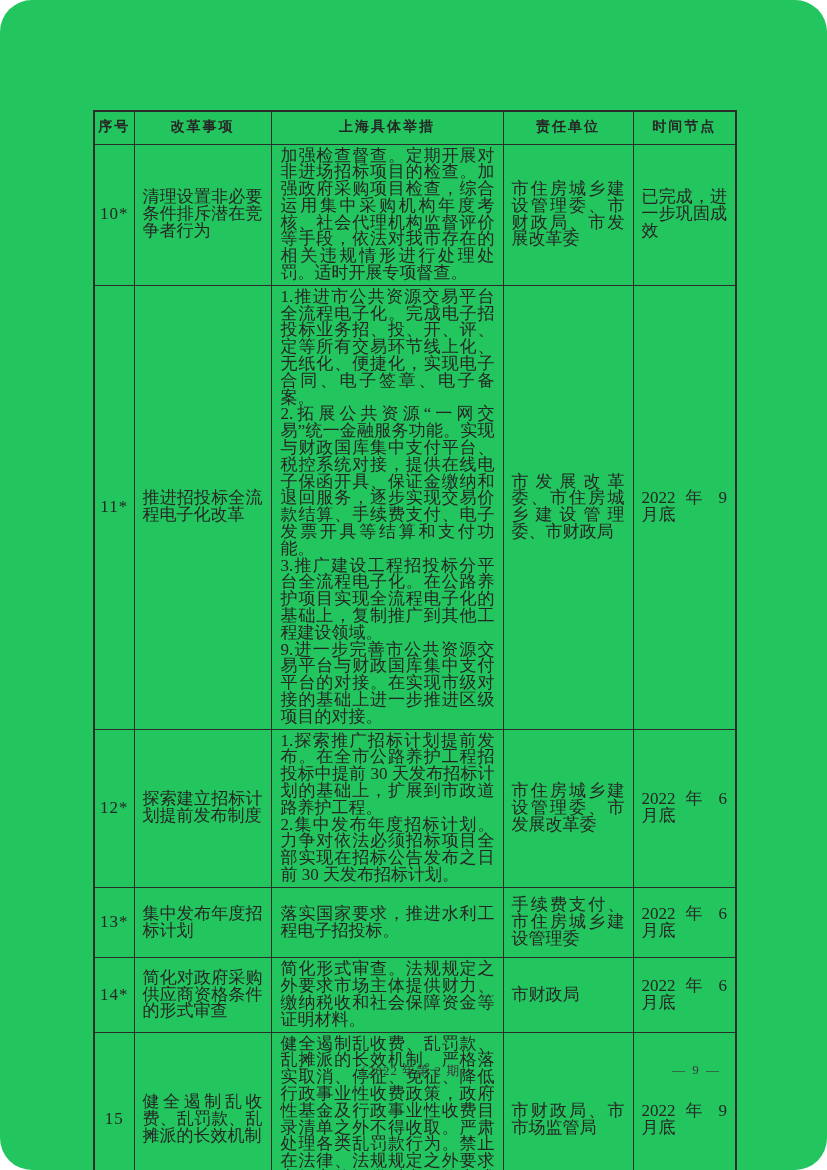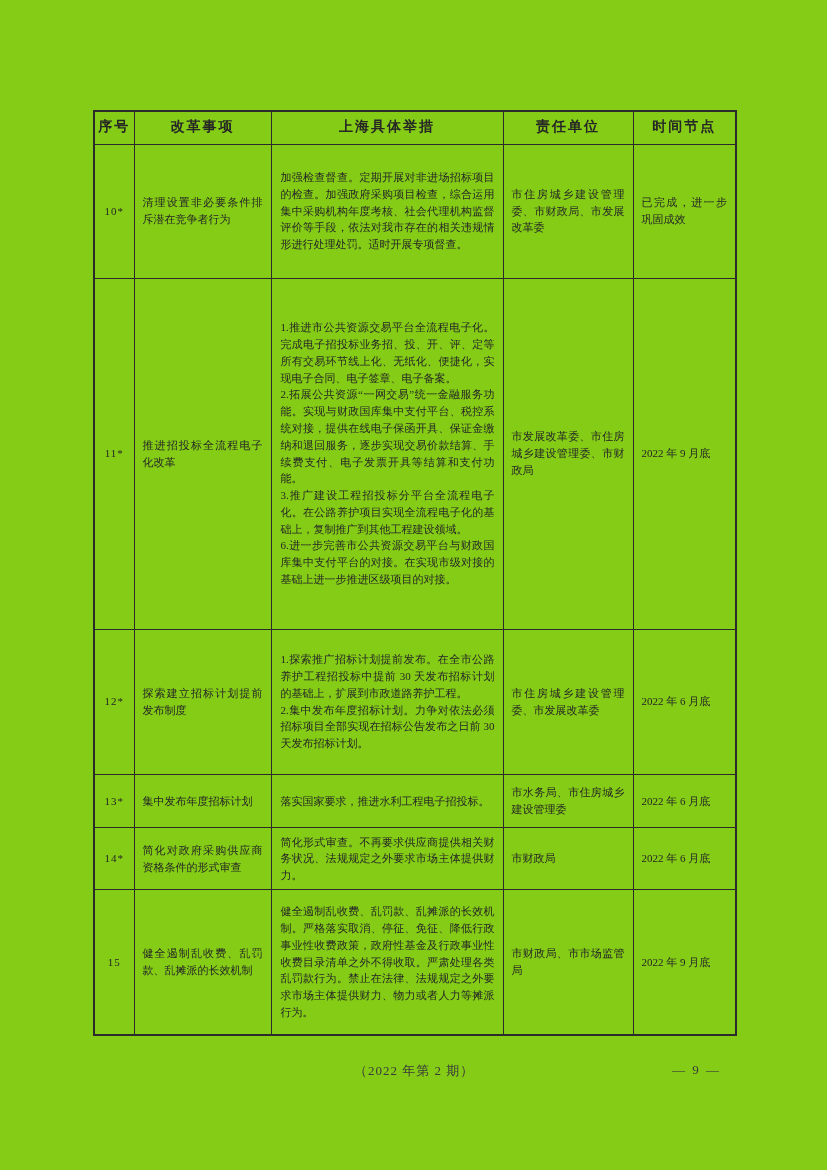--- a/index.html
+++ b/index.html
@@ -3,34 +3,34 @@
 <meta charset="utf-8">
 <style>
   * { margin: 0; padding: 0; box-sizing: border-box; }
   html, body {
     width: 827px; height: 1170px;
     background: #ffffff;
     font-family: "Liberation Serif", "DejaVu Serif", serif;
     color: #262626;
     overflow: hidden;
   }
-  .page { position: relative; width: 827px; height: 1170px; background: #84cc16; }
+  .page { position: relative; width: 827px; height: 1170px; background: #22c55e; border-radius: 32px; }
 
   table.doc-table {
     position: absolute;
     left: 93px; top: 110px;
     width: 642px;
     border-collapse: collapse;
     table-layout: fixed;
     border: 2px solid #2b2b2b;
   }
   .doc-table th, .doc-table td {
     border: 1px solid #2b2b2b;
     vertical-align: middle;
-    font-size: 11px;
+    font-size: 17px;
     line-height: 16.8px;
     overflow: hidden;
   }
   .doc-table th {
     font-weight: bold;
     text-align: center;
     font-size: 14px;
     letter-spacing: 2px;
     height: 33px;
   }
@@ -114,21 +114,21 @@
       <td class="cell-time">已完成，进一步巩固成效</td>
     </tr>
 
     <tr style="height:351px">
       <td class="cell-num">11*</td>
       <td class="cell-item">推进招投标全流程电子化改革</td>
       <td class="cell-measures">
         <div class="measures-para">1.推进市公共资源交易平台全流程电子化。完成电子招投标业务招、投、开、评、定等所有交易环节线上化、无纸化、便捷化，实现电子合同、电子签章、电子备案。</div>
         <div class="measures-para">2.拓展公共资源“一网交易”统一金融服务功能。实现与财政国库集中支付平台、税控系统对接，提供在线电子保函开具、保证金缴纳和退回服务，逐步实现交易价款结算、手续费支付、电子发票开具等结算和支付功能。</div>
         <div class="measures-para">3.推广建设工程招投标分平台全流程电子化。在公路养护项目实现全流程电子化的基础上，复制推广到其他工程建设领域。</div>
-        <div class="measures-para">6.进一步完善市公共资源交易平台与财政国库集中支付平台的对接。在实现市级对接的基础上进一步推进区级项目的对接。</div>
+        <div class="measures-para">9.进一步完善市公共资源交易平台与财政国库集中支付平台的对接。在实现市级对接的基础上进一步推进区级项目的对接。</div>
       </td>
       <td class="cell-unit">市发展改革委、市住房城乡建设管理委、市财政局</td>
       <td class="cell-time">2022 年 9 月底</td>
     </tr>
 
     <tr style="height:145px">
       <td class="cell-num">12*</td>
       <td class="cell-item">探索建立招标计划提前发布制度</td>
       <td class="cell-measures">
         <div class="measures-para">1.探索推广招标计划提前发布。在全市公路养护工程招投标中提前 30 天发布招标计划的基础上，扩展到市政道路养护工程。</div>
@@ -137,29 +137,29 @@
       <td class="cell-unit">市住房城乡建设管理委、市发展改革委</td>
       <td class="cell-time">2022 年 6 月底</td>
     </tr>
 
     <tr style="height:47px">
       <td class="cell-num">13*</td>
       <td class="cell-item">集中发布年度招标计划</td>
       <td class="cell-measures">
         <div class="measures-para">落实国家要求，推进水利工程电子招投标。</div>
       </td>
-      <td class="cell-unit">市水务局、市住房城乡建设管理委</td>
+      <td class="cell-unit">手续费支付、市住房城乡建设管理委</td>
       <td class="cell-time">2022 年 6 月底</td>
     </tr>
 
     <tr style="height:62px">
       <td class="cell-num">14*</td>
       <td class="cell-item">简化对政府采购供应商资格条件的形式审查</td>
       <td class="cell-measures">
-        <div class="measures-para">简化形式审查。不再要求供应商提供相关财务状况、法规规定之外要求市场主体提供财力。</div>
+        <div class="measures-para">简化形式审查。法规规定之外要求市场主体提供财力、缴纳税收和社会保障资金等证明材料。</div>
       </td>
       <td class="cell-unit">市财政局</td>
       <td class="cell-time">2022 年 6 月底</td>
     </tr>
 
     <tr style="height:145px">
       <td class="cell-num">15</td>
       <td class="cell-item">健全遏制乱收费、乱罚款、乱摊派的长效机制</td>
       <td class="cell-measures">
         <div class="measures-para">健全遏制乱收费、乱罚款、乱摊派的长效机制。严格落实取消、停征、免征、降低行政事业性收费政策，政府性基金及行政事业性收费目录清单之外不得收取。严肃处理各类乱罚款行为。禁止在法律、法规规定之外要求市场主体提供财力、物力或者人力等摊派行为。</div>

